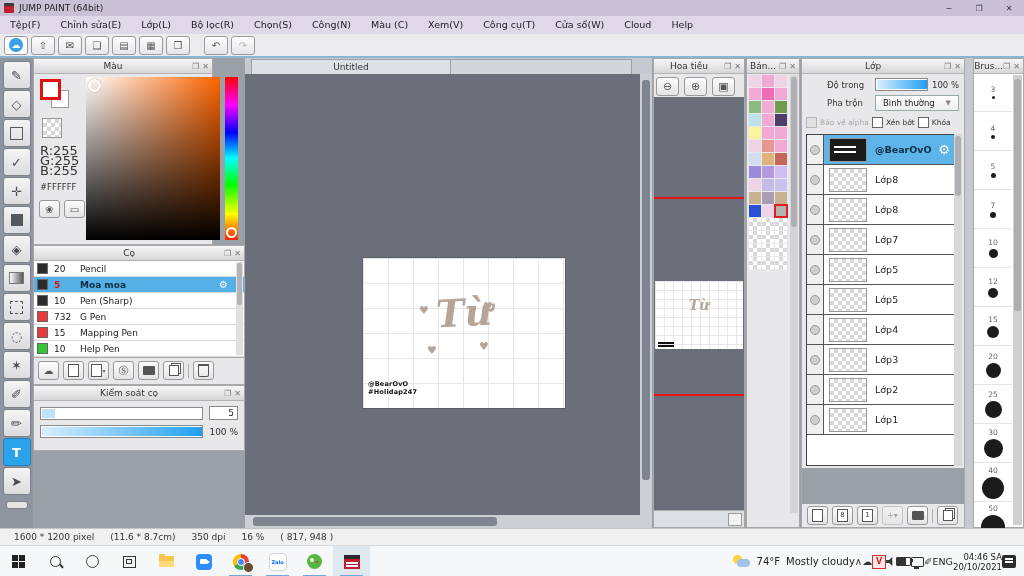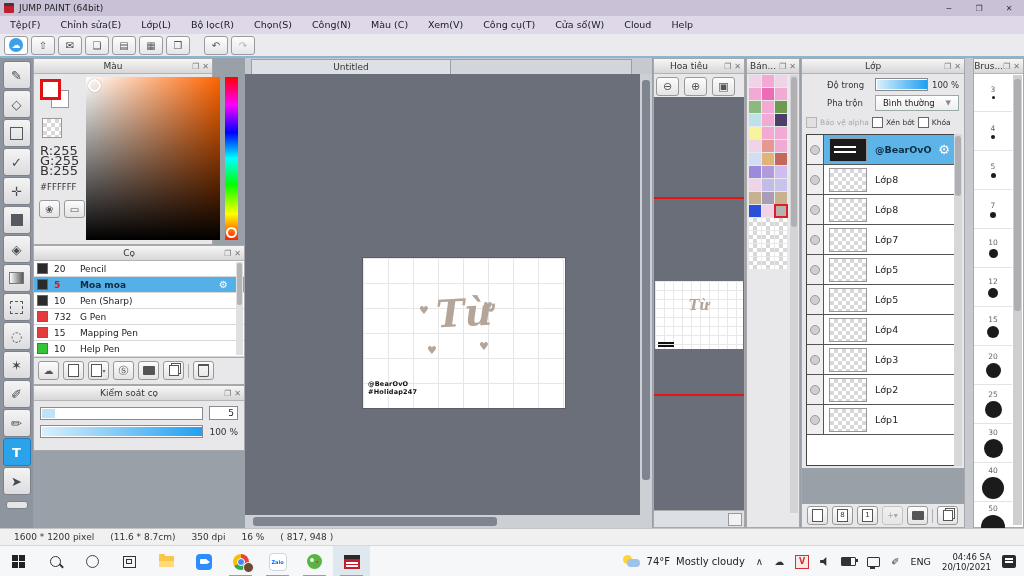--- a/index.html
+++ b/index.html
@@ -183,21 +183,21 @@
   .zoom-tk i::after{content:"";position:absolute;right:-3px;top:0.5px;border-left:3px solid #fff;border-top:2px solid transparent;border-bottom:2px solid transparent;}
   .chrome-tk{width:16px;height:16px;border-radius:50%;background:conic-gradient(#ea4335 0 33%,#34a853 0 66%,#fbbc05 0 100%);position:relative;}
   .chrome-tk::after{content:"";position:absolute;left:4px;top:4px;width:8px;height:8px;background:#4285f4;border:1.5px solid #fff;border-radius:50%;box-sizing:border-box;}
   .chrome-av{position:absolute;right:5px;bottom:4px;width:9px;height:9px;border-radius:50%;background:#6d4a35;border:1px solid #fff;}
   .zalo-tk{width:16px;height:16px;background:#fff;border:1px solid #cdd6e0;border-radius:4px;display:flex;align-items:center;justify-content:center;font-size:5px;font-weight:bold;color:#0068ff;}
   .green-tk{width:15px;height:15px;background:#58b543;border-radius:50%;position:relative;}
   .green-tk::after{content:"";position:absolute;left:3px;top:4px;width:4px;height:4px;background:#e8f8e0;border-radius:50%;box-shadow:5px 2px 0 -1px #d83030;}
   .jump-tk{width:16px;height:14px;background:#c01f2e;position:relative;}
   .jump-tk::before{content:"";position:absolute;left:0;top:0;width:16px;height:4px;background:#2a2a2a;}
   .jump-tk::after{content:"";position:absolute;left:2px;top:7px;width:12px;height:2px;background:#fff;box-shadow:0 3px 0 #fff;}
-  .tk-right{margin-left:auto;display:flex;align-items:center;gap:11px;padding-right:8px;height:100%;font-size:10px;color:#222;}
+  .tk-right{margin-left:auto;display:flex;align-items:center;padding-right:8px;height:100%;font-size:10px;color:#222;}
   .weather-wrap{display:flex;align-items:center;gap:6px;}
   .weather-ic{position:relative;width:18px;height:14px;}
   .weather-ic .sun{position:absolute;left:0;top:0;width:9px;height:9px;background:#ffd43b;border-radius:50%;}
   .weather-ic .cloud{position:absolute;left:4px;top:4px;width:13px;height:8px;background:#9fc3e8;border-radius:5px;}
   .tray-ic{font-size:10px;color:#333;}
   .unikey-tk{width:12px;height:12px;border:1px solid #d03030;background:#fbe8e8;color:#d03030;font-size:8px;font-weight:bold;display:flex;align-items:center;justify-content:center;}
   .speaker-ic{width:10px;height:9px;background:#333;clip-path:polygon(0 33%,30% 33%,62% 0,62% 100%,30% 67%,0 67%);}
   .batt-ic{width:13px;height:7px;border:1px solid #333;border-radius:1px;position:relative;background:linear-gradient(90deg,#333 0 70%,transparent 70%);}
   .batt-ic::after{content:"";position:absolute;right:-3px;top:1px;width:2px;height:3px;background:#333;}
   .mon-ic{width:11px;height:8px;border:1.5px solid #333;border-radius:1px;position:relative;}

